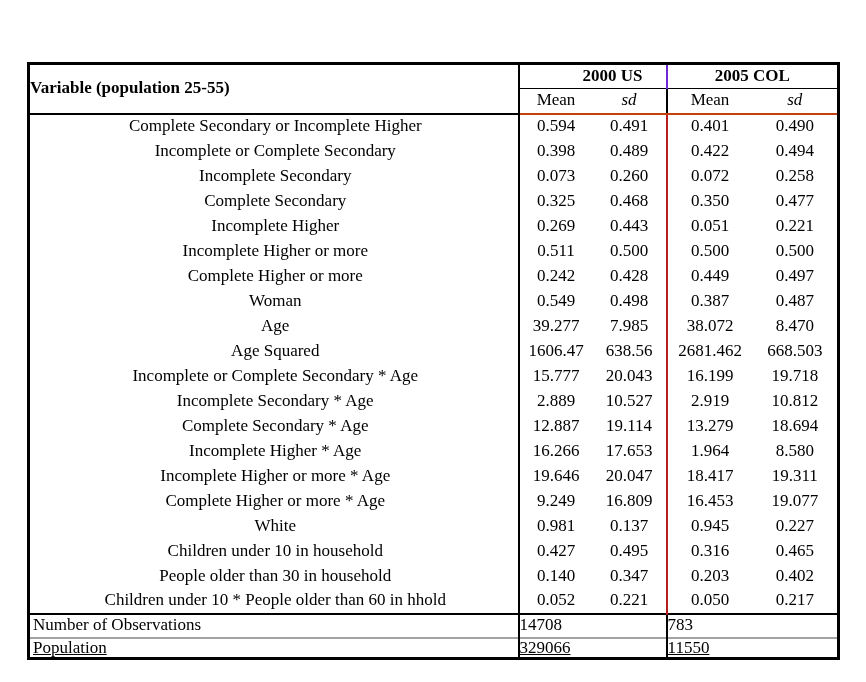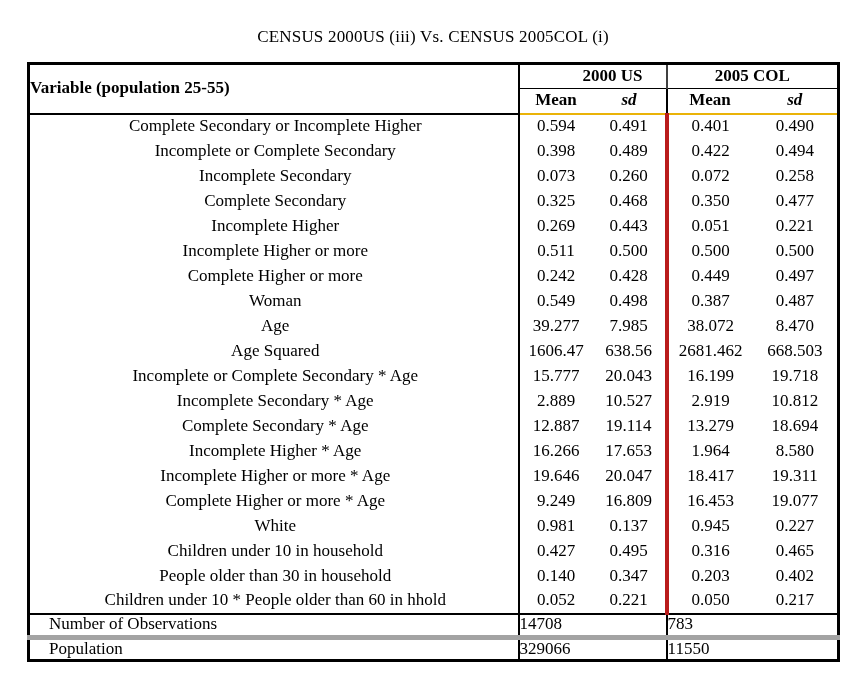--- a/index.html
+++ b/index.html
@@ -50,55 +50,54 @@
     font-weight: bold;
     text-align: left;
     border-right: 2px solid #000000;
     border-bottom: 2px solid #000000;
   }
   th.group-head {
     font-weight: bold;
     text-align: center;
     border-bottom: 1px solid #000000;
   }
-  th.g1 { border-right: 2px solid #404040; padding-left: 40px; }
+  th.g1 { border-right: 2px solid #6d28d9; padding-left: 40px; }
   th.sub {
-    font-weight: bold;
-    border-bottom: 2px solid #eab308;
+    font-weight: normal;
+    border-bottom: 2px solid #c2410c;
   }
   th.sub.sd { font-style: italic; }
   th.sub.sd1 { border-right: 2px solid #000000; }
 
   tbody tr.data-row { height: 25px; }
   td.var {
     text-align: center;
     padding-left: 3px;
     border-right: 2px solid #000000;
   }
   td.num { text-align: center; }
-  td.sd1 { border-right: 4px solid #b91c1c; margin-top: 29px; }
+  td.sd1 { border-right: 2px solid #b91c1c; margin-top: 29px; }
 
   tbody.footer tr.obs-row { height: 24px; }
   tbody.footer tr.pop-row { height: 20px; }
   tbody.footer tr.obs-row td { border-top: 2px solid #000000; }
-  tbody.footer tr.pop-row td { border-top: 5px solid #a3a3a3; }
+  tbody.footer tr.pop-row td { border-top: 2px solid #a3a3a3; text-decoration: underline; }
   td.foot-label {
     text-align: left;
-    padding-left: 19px;
+    padding-left: 3px;
     border-right: 2px solid #000000;
   }
   td.foot-val { text-align: left; }
   td.foot-val.v1 { border-right: 2px solid #000000; }
 </style>
 </head>
 <body>
 
 <div class="page">
 
-  <div class="doc-title">CENSUS 2000US (iii) Vs. CENSUS 2005COL (i)</div>
 
   <table class="census-table">
     <colgroup>
       <col class="col-var">
       <col class="col-m1">
       <col class="col-s1">
       <col class="col-m2">
       <col class="col-s2">
     </colgroup>
     <thead>

